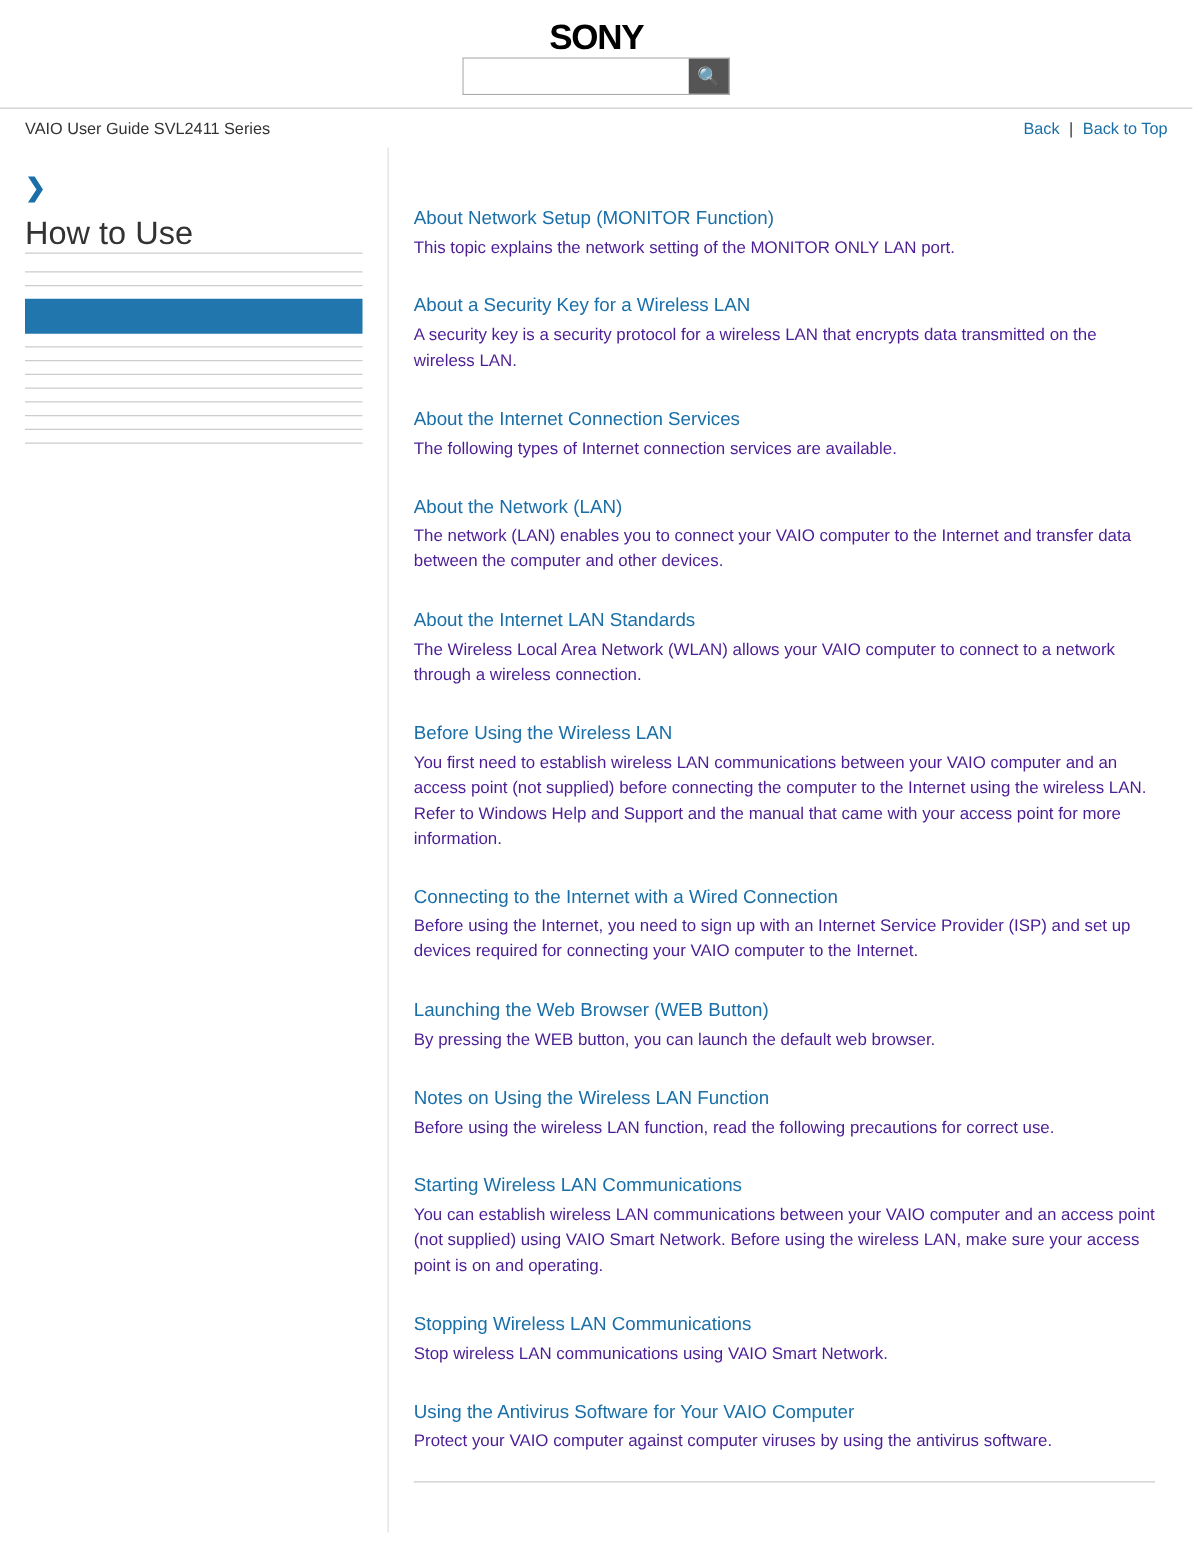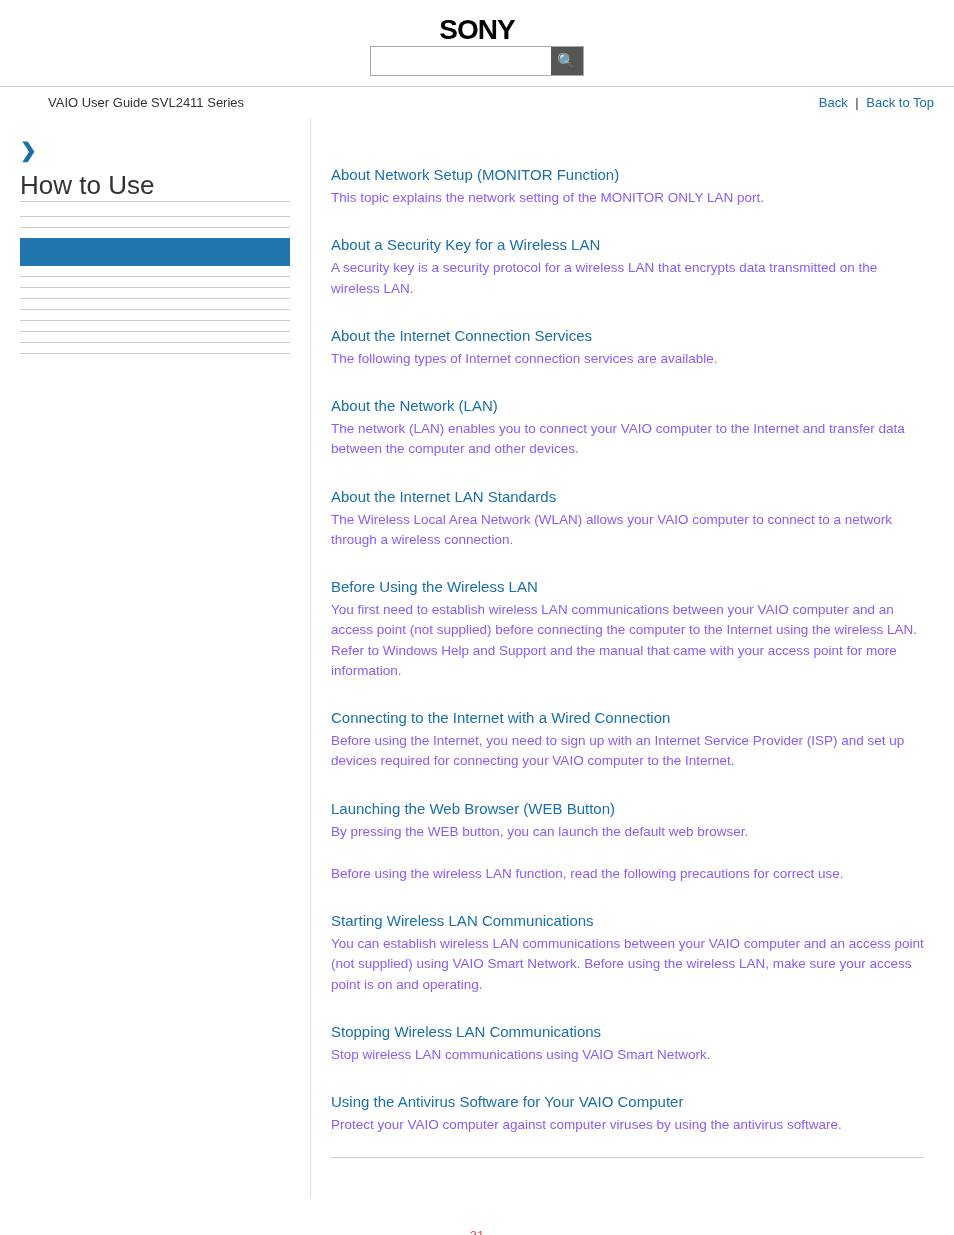--- a/index.html
+++ b/index.html
@@ -54,21 +54,20 @@
     }
 
     
     .subheader {
       display: flex;
       align-items: flex-end;
       justify-content: space-between;
       padding: 8px 20px;
       font-size: 13px;
       color: #333;
-      margin-left: 28px;
     }
     .subheader-nav a {
       color: #1a6fa8;
       text-decoration: none;
       font-size: 13px;
     }
     .subheader-nav span {
       color: #333;
       margin: 0 4px;
     }
@@ -125,21 +124,21 @@
       font-size: 15px;
       font-weight: normal;
       text-decoration: none;
       cursor: pointer;
       display: block;
       margin-bottom: 5px;
       margin-top: 28px;
     }
     .topic-desc {
       font-size: 13.5px;
-      color: #8b5cf6;
+      color: #4c1d95;
       line-height: 1.5;
     }
 
     .content-divider {
       border: none;
       border-top: 1px solid #ccc;
       margin: 14px 0 20px 0;
     }
 
     
@@ -231,20 +230,21 @@
       <a class="topic-title">Connecting to the Internet with a Wired Connection</a>
       <span class="topic-desc">Before using the Internet, you need to sign up with an Internet Service Provider (ISP) and set up devices required for connecting your VAIO computer to the Internet.</span>
     </div>
 
     <div class="topic">
       <a class="topic-title">Launching the Web Browser (WEB Button)</a>
       <span class="topic-desc">By pressing the WEB button, you can launch the default web browser.</span>
     </div>
 
     <div class="topic">
+      <a class="topic-title">Notes on Using the Wireless LAN Function</a>
       <span class="topic-desc">Before using the wireless LAN function, read the following precautions for correct use.</span>
     </div>
 
     <div class="topic">
       <a class="topic-title">Starting Wireless LAN Communications</a>
       <span class="topic-desc">You can establish wireless LAN communications between your VAIO computer and an access point (not supplied) using VAIO Smart Network. Before using the wireless LAN, make sure your access point is on and operating.</span>
     </div>
 
     <div class="topic">
       <a class="topic-title">Stopping Wireless LAN Communications</a>

